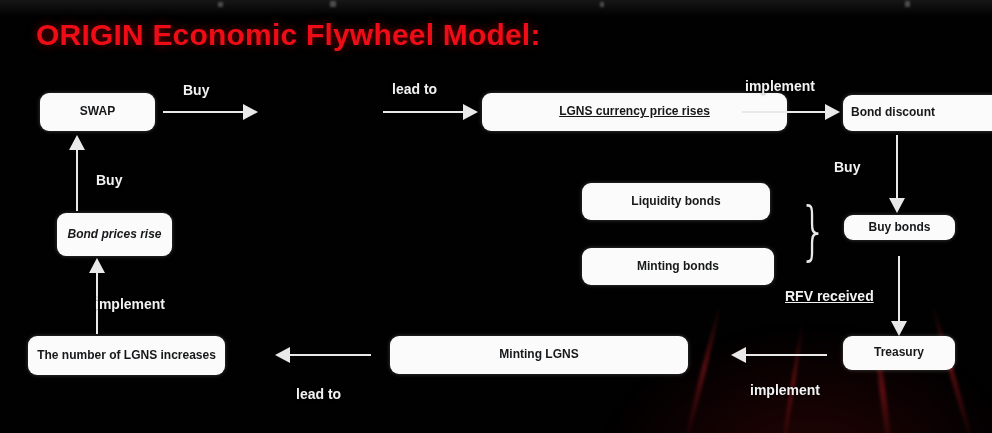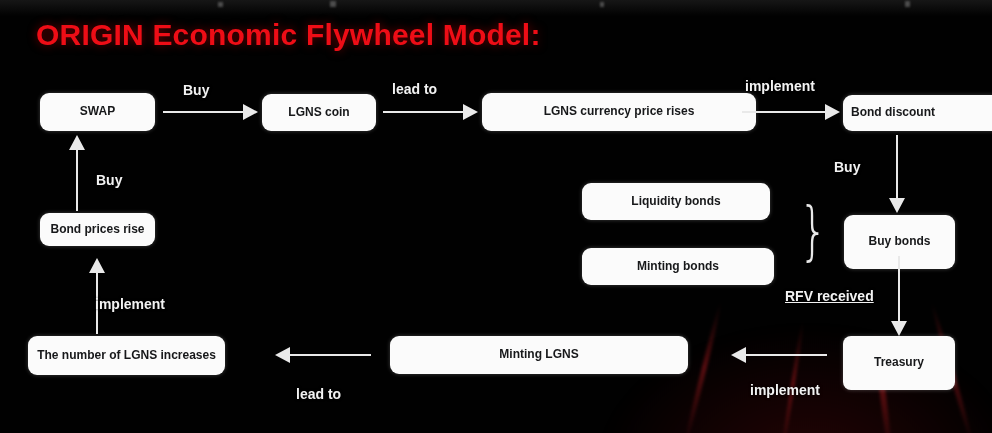--- a/index.html
+++ b/index.html
@@ -110,53 +110,52 @@
   <div class="title">ORIGIN Economic Flywheel Model:</div>
 
   <div class="node" style="left:40px;top:93px;width:115px;height:38px;">SWAP</div>
 
   <div class="arrow" style="left:163px;top:94px;width:95px;height:36px;">
     <div class="shaft h-shaft" style="width:82px;"></div>
     <div class="head head-right"></div>
   </div>
   <div class="edge-label" style="left:183px;top:82px;">Buy</div>
 
-  <div class="node" style="left:262px;top:94px;width:114px;height:37px;">LGNS coin</div>
 
   <div class="arrow" style="left:383px;top:94px;width:95px;height:36px;">
     <div class="shaft h-shaft" style="width:82px;"></div>
     <div class="head head-right"></div>
   </div>
   <div class="edge-label" style="left:392px;top:81px;">lead to</div>
 
-  <div class="node" style="left:482px;top:93px;width:274px;height:38px;">LGNS currency price rises</div>
+  <div class="node" style="left:482px;top:93px;width:305px;height:38px;text-decoration:underline;">LGNS currency price rises</div>
 
   <div class="arrow" style="left:742px;top:94px;width:98px;height:36px;">
     <div class="shaft h-shaft" style="width:85px;"></div>
     <div class="head head-right"></div>
   </div>
   <div class="edge-label" style="left:745px;top:78px;">implement</div>
 
   <div class="node" style="left:843px;top:95px;width:160px;height:36px;justify-content:flex-start;padding-left:8px;">Bond discount</div>
 
   <div class="arrow" style="left:875px;top:135px;width:44px;height:78px;">
     <div class="shaft v-shaft" style="height:65px;"></div>
     <div class="head head-down"></div>
   </div>
   <div class="edge-label" style="left:834px;top:159px;">Buy</div>
 
-  <div class="node" style="left:844px;top:215px;width:111px;height:54px;">Buy bonds</div>
+  <div class="node" style="left:844px;top:215px;width:111px;height:25px;">Buy bonds</div>
 
   <div class="arrow" style="left:877px;top:256px;width:44px;height:80px;">
     <div class="shaft v-shaft" style="height:67px;"></div>
     <div class="head head-down"></div>
   </div>
   <div class="edge-label" style="left:785px;top:288px;text-decoration:underline;">RFV received</div>
 
-  <div class="node" style="left:843px;top:336px;width:112px;height:54px;border-radius:8px;">Treasury</div>
+  <div class="node" style="left:843px;top:336px;width:112px;height:34px;">Treasury</div>
 
   <div class="node" style="left:582px;top:183px;width:188px;height:37px;">Liquidity bonds</div>
   <div class="node" style="left:582px;top:248px;width:192px;height:37px;">Minting bonds</div>
   <div class="brace" style="left:793px;top:199px;">}</div>
 
   <div class="arrow" style="left:731px;top:337px;width:96px;height:36px;">
     <div class="shaft h-shaft" style="width:82px;left:14px;"></div>
     <div class="head head-left"></div>
   </div>
   <div class="edge-label" style="left:750px;top:382px;">implement</div>
@@ -170,21 +169,21 @@
   <div class="edge-label" style="left:296px;top:386px;">lead to</div>
 
   <div class="node" style="left:28px;top:336px;width:197px;height:39px;">The number of LGNS increases</div>
 
   <div class="arrow" style="left:75px;top:258px;width:44px;height:76px;">
     <div class="shaft v-shaft" style="height:64px;top:12px;"></div>
     <div class="head head-up"></div>
   </div>
   <div class="edge-label" style="left:95px;top:296px;">implement</div>
 
-  <div class="node" style="left:40px;top:213px;width:115px;height:33px;">Bond prices rise</div>
+  <div class="node" style="left:57px;top:213px;width:115px;height:43px;font-style:italic;">Bond prices rise</div>
 
   <div class="arrow" style="left:55px;top:135px;width:44px;height:76px;">
     <div class="shaft v-shaft" style="height:64px;top:12px;"></div>
     <div class="head head-up"></div>
   </div>
   <div class="edge-label" style="left:96px;top:172px;">Buy</div>
 
 </div>
 
 </body></html>

